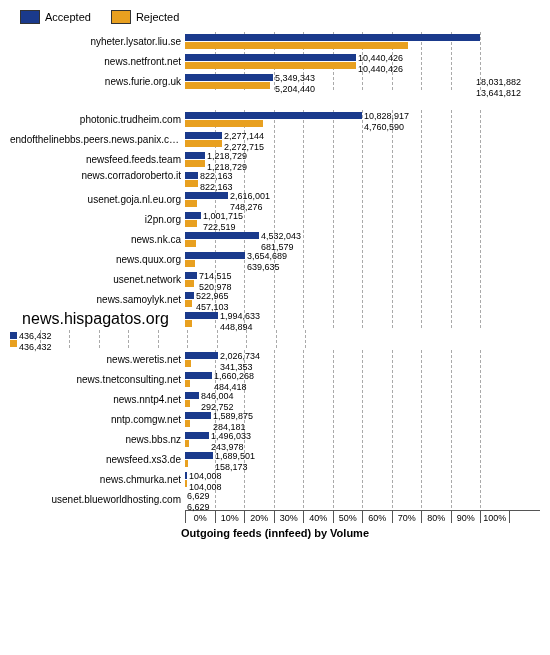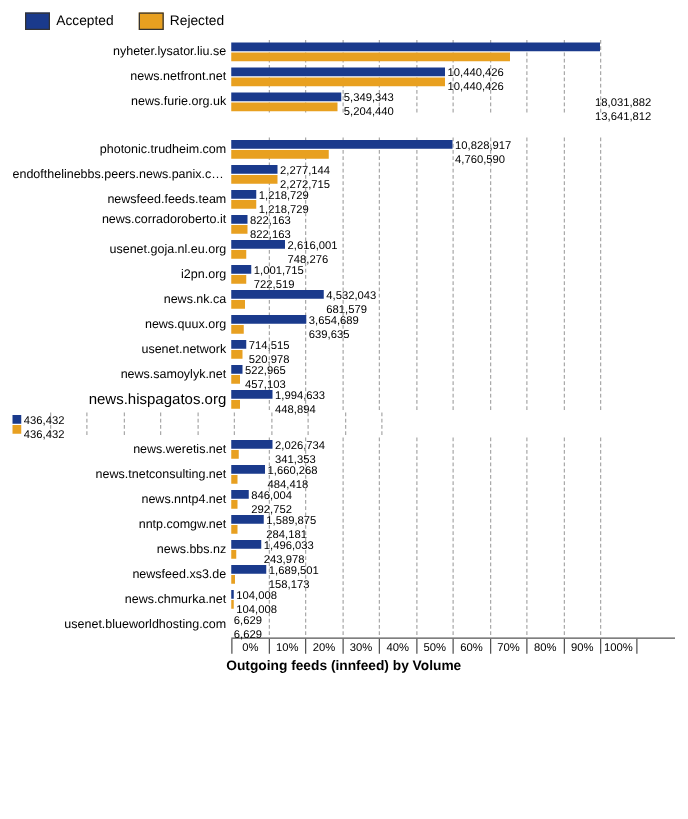--- a/index.html
+++ b/index.html
@@ -349,21 +349,21 @@
             <div style="background: rgb(26, 58, 140); height: 7px; width: 9px;"></div>
             <div style="background: rgb(232, 160, 32); height: 7px; width: 7px;"></div>
           </div>
           <div style="position: absolute; left: 11px; top: 1px; font-size: 9px; line-height: 1.25; white-space: nowrap;">
             <div>522,965</div>
             <div>457,103</div>
           </div>
         </div>
       </div>
       <div style="display: flex; align-items: center; margin-bottom: 2px; height: 18px;">
-        <div style="width: 175px; text-align: right; padding-right: 4px; font-size: 12px; white-space: nowrap; flex-shrink: 0; overflow: hidden; text-overflow: ellipsis;">news.hispagatos.org</div>
+        <div style="width: 175px; text-align: center; padding-right: 4px; font-size: 16px; white-space: nowrap; flex-shrink: 0; overflow: hidden; text-overflow: ellipsis;">news.hispagatos.org</div>
         <div style="position: relative; width: 295px; height: 18px; flex-shrink: 0;">
           <div style="position: absolute; left: 29.5px; top: 0px; bottom: 0px; border-left: 1px dashed rgb(170, 170, 170); pointer-events: none;"></div>
           <div style="position: absolute; left: 59px; top: 0px; bottom: 0px; border-left: 1px dashed rgb(170, 170, 170); pointer-events: none;"></div>
           <div style="position: absolute; left: 88.5px; top: 0px; bottom: 0px; border-left: 1px dashed rgb(170, 170, 170); pointer-events: none;"></div>
           <div style="position: absolute; left: 118px; top: 0px; bottom: 0px; border-left: 1px dashed rgb(170, 170, 170); pointer-events: none;"></div>
           <div style="position: absolute; left: 147.5px; top: 0px; bottom: 0px; border-left: 1px dashed rgb(170, 170, 170); pointer-events: none;"></div>
           <div style="position: absolute; left: 177px; top: 0px; bottom: 0px; border-left: 1px dashed rgb(170, 170, 170); pointer-events: none;"></div>
           <div style="position: absolute; left: 206.5px; top: 0px; bottom: 0px; border-left: 1px dashed rgb(170, 170, 170); pointer-events: none;"></div>
           <div style="position: absolute; left: 236px; top: 0px; bottom: 0px; border-left: 1px dashed rgb(170, 170, 170); pointer-events: none;"></div>
           <div style="position: absolute; left: 265.5px; top: 0px; bottom: 0px; border-left: 1px dashed rgb(170, 170, 170); pointer-events: none;"></div>

